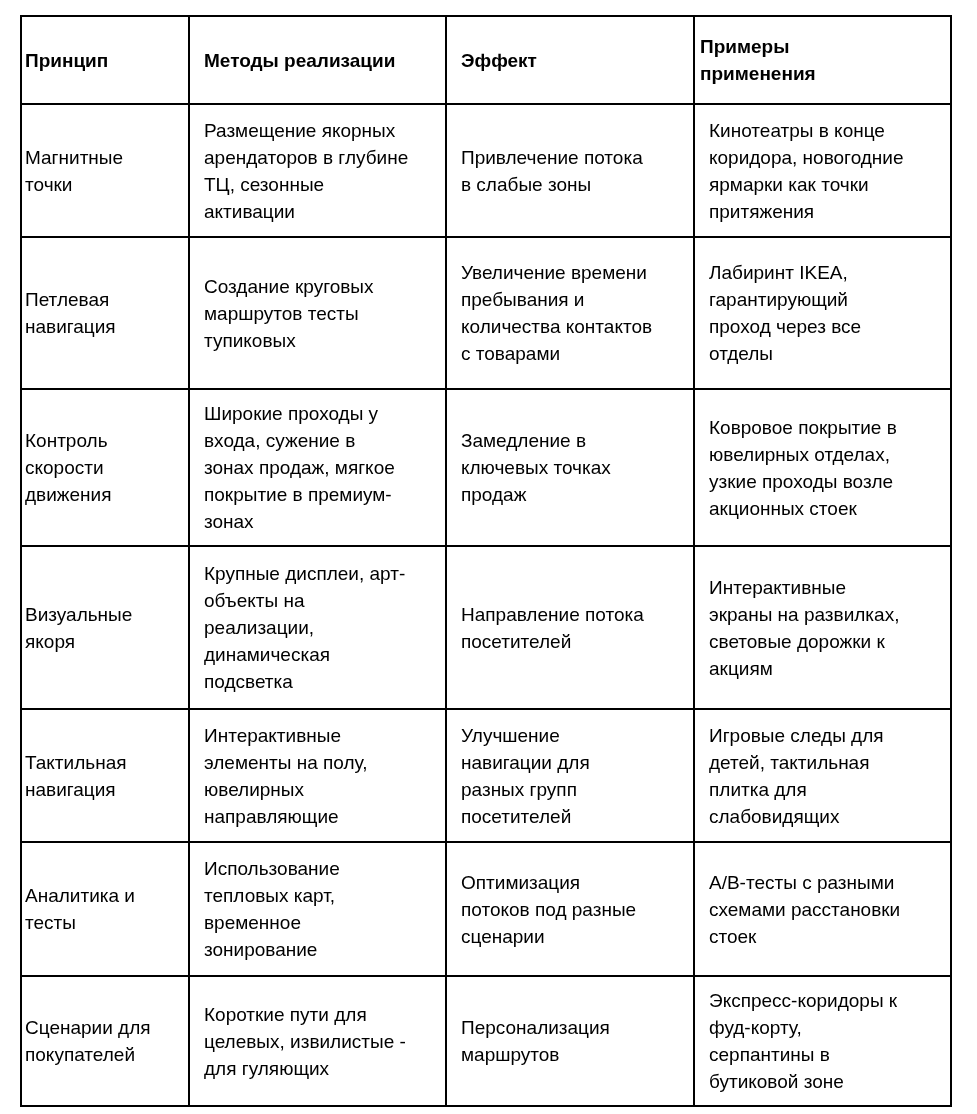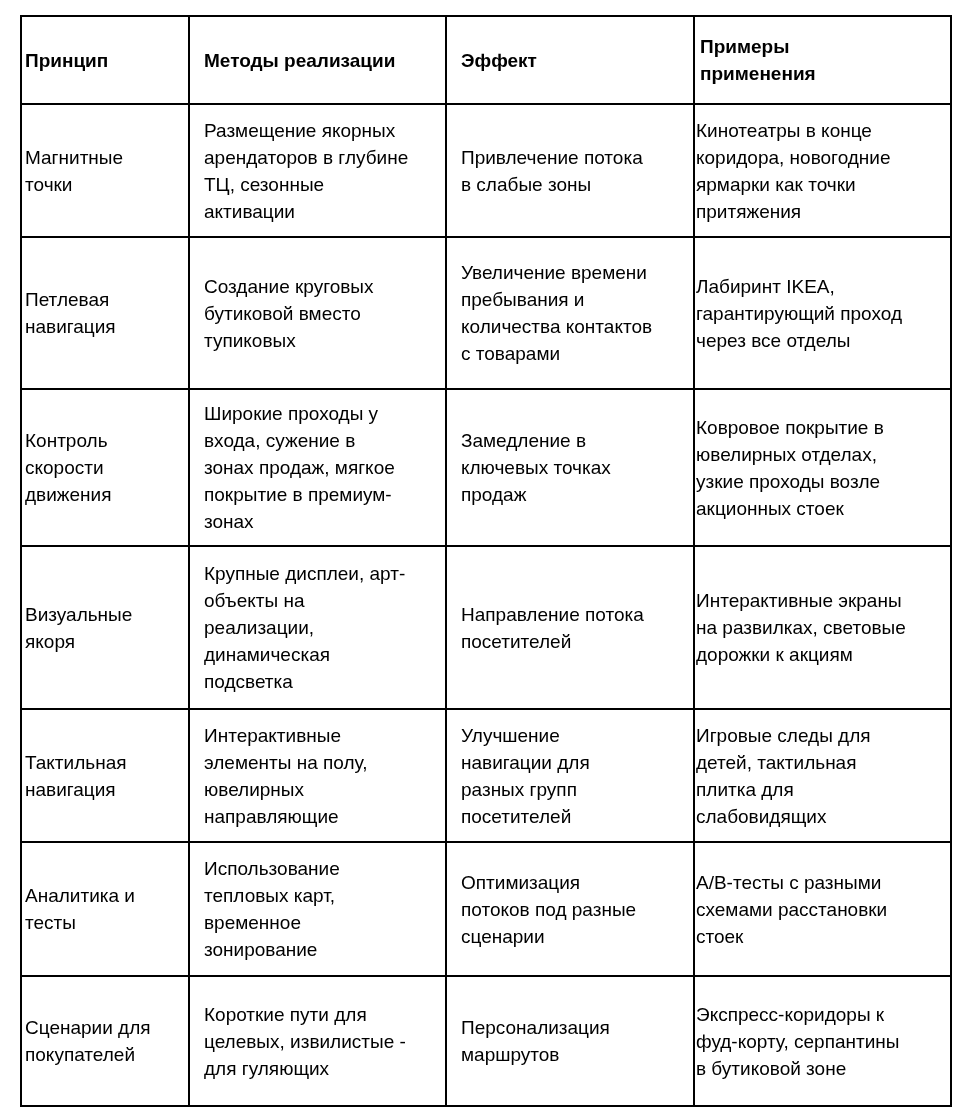--- a/index.html
+++ b/index.html
@@ -32,21 +32,21 @@
     line-height: 27px;
     padding-top: 6px;
     padding-bottom: 6px;
     word-wrap: break-word;
   }
   td { font-weight: 400; }
   th { font-weight: 700; }
   th:nth-child(1), td:nth-child(1) { padding-left: 3px;  padding-right: 16px; }
   th:nth-child(2), td:nth-child(2) { padding-left: 14px; padding-right: 35px; }
   th:nth-child(3), td:nth-child(3) { padding-left: 14px; padding-right: 40px; margin-top: 8px; }
-  td:nth-child(4) { padding-right: 38px; }
+  td:nth-child(4) { padding-left: 14px; padding-right: 38px; }
   th:nth-child(4) { padding-left: 5px; padding-right: 60px; }
   thead tr { height: 88px; }
   tbody tr:nth-child(1) { height: 133px; }
   tbody tr:nth-child(2) { height: 152px; }
   tbody tr:nth-child(3) { height: 157px; }
   tbody tr:nth-child(4) { height: 163px; }
   tbody tr:nth-child(5) { height: 133px; }
   tbody tr:nth-child(6) { height: 134px; }
   tbody tr:nth-child(7) { height: 130px; }
 </style>
@@ -70,21 +70,21 @@
   </thead>
   <tbody>
     <tr>
       <td>Магнитные точки</td>
       <td>Размещение якорных арендаторов в глубине ТЦ, сезонные активации</td>
       <td>Привлечение потока в слабые зоны</td>
       <td>Кинотеатры в конце коридора, новогодние ярмарки как точки притяжения</td>
     </tr>
     <tr>
       <td>Петлевая навигация</td>
-      <td>Создание круговых бутиковой вместо тупиковых</td>
+      <td>Создание круговых маршрутов тесты тупиковых</td>
       <td>Увеличение времени пребывания и количества контактов с товарами</td>
       <td>Лабиринт IKEA, гарантирующий проход через все отделы</td>
     </tr>
     <tr>
       <td>Контроль скорости движения</td>
       <td>Широкие проходы у входа, сужение в зонах продаж, мягкое покрытие в премиум-зонах</td>
       <td>Замедление в ключевых точках продаж</td>
       <td>Ковровое покрытие в ювелирных отделах, узкие проходы возле акционных стоек</td>
     </tr>
     <tr>

